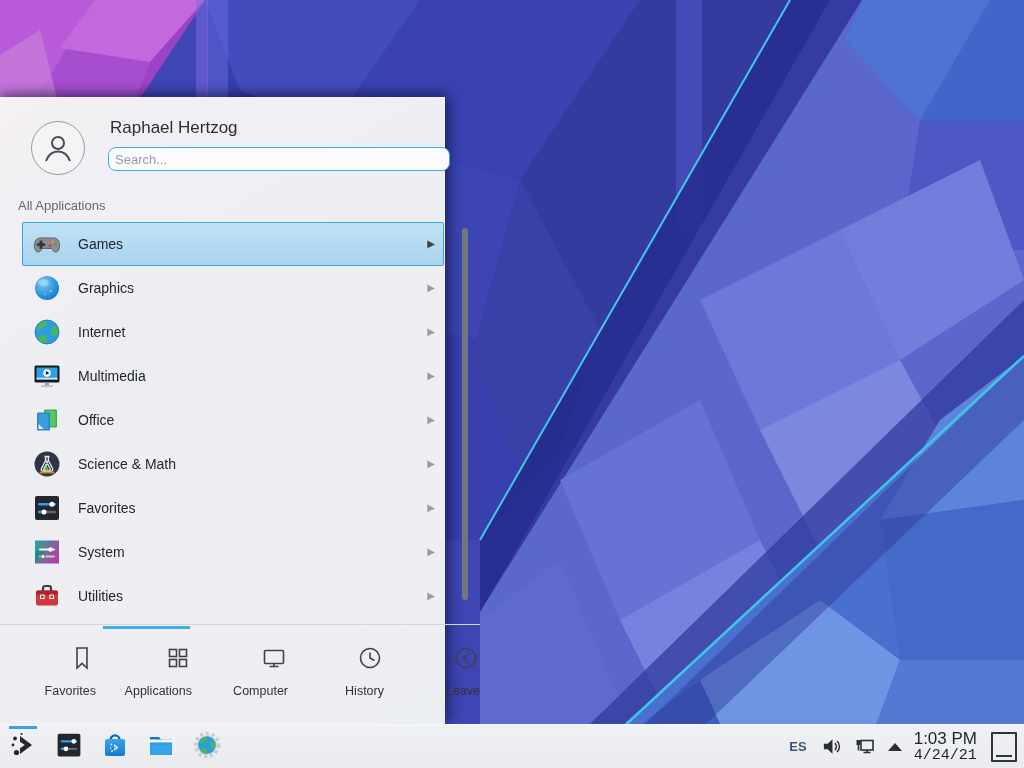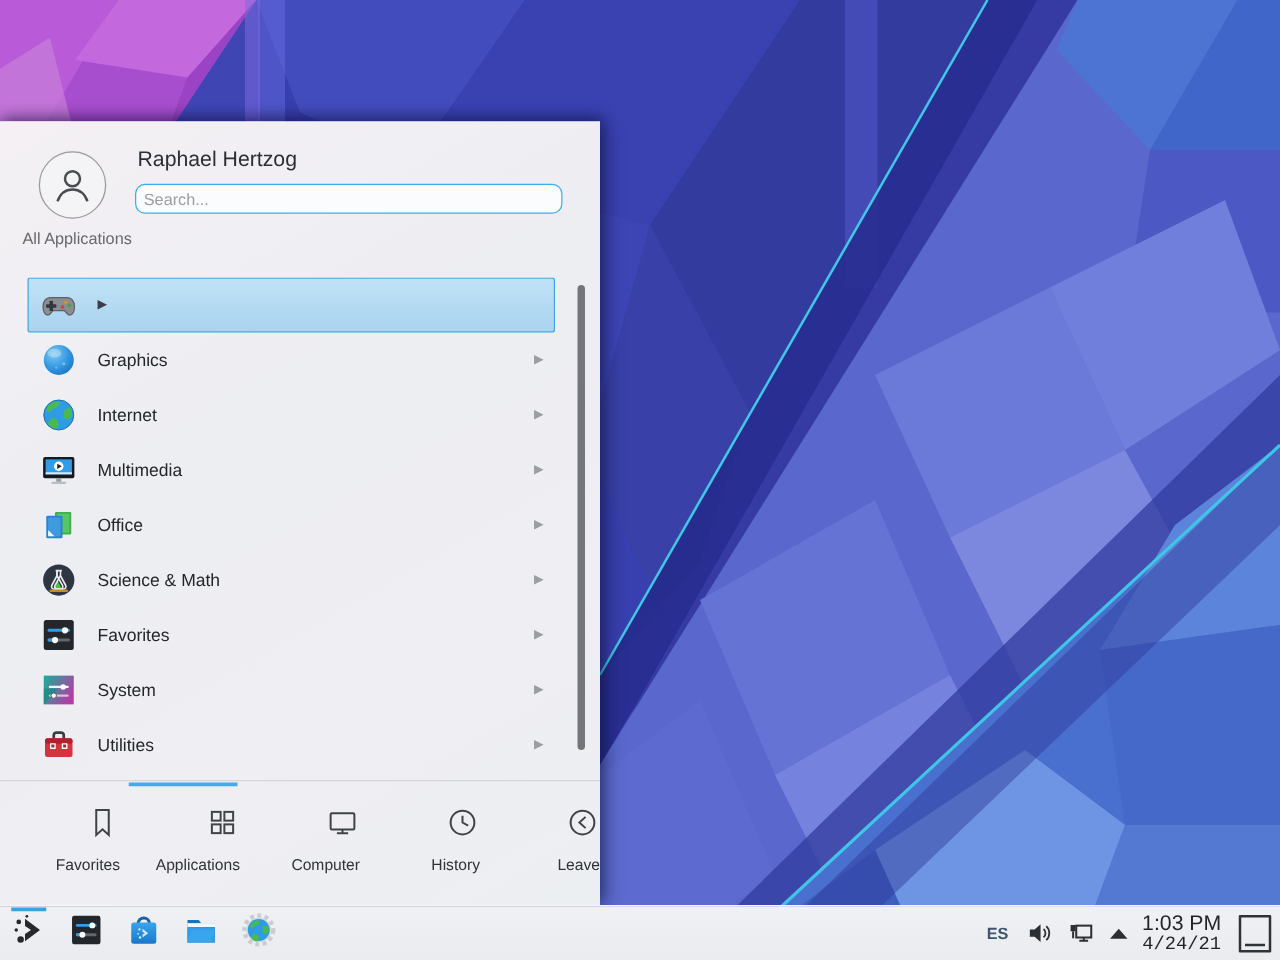--- a/index.html
+++ b/index.html
@@ -1,32 +1,32 @@
 <!DOCTYPE html>
 <html><head>
 <meta charset="utf-8">
 <style>
   html,body{margin:0;padding:0;background:#222;}
   .desktop{position:relative;width:1024px;height:768px;overflow:hidden;
     font-family:"Liberation Sans",sans-serif;-webkit-font-smoothing:antialiased;}
   .wallpaper{position:absolute;left:0;top:0;width:1024px;height:768px;display:block;}
 
   
-  .kickoff{position:absolute;left:0;top:97px;width:480px;height:627px;
+  .kickoff{position:absolute;left:0;top:97px;width:408px;height:627px;
     background:linear-gradient(150deg,#f4f0f4 0%,#edeef2 40%,#efeef3 70%,#eceff2 100%);
-    box-shadow:4px 0 14px rgba(8,10,40,.45), 0 -3px 10px rgba(8,10,40,.35);}
+    box-shadow:4px 0 14px rgba(8,10,40,.45), 0 -3px 10px rgba(8,10,40,.35);padding-left:37px;}
   .kickoff-header{position:absolute;top:0;left:0;right:0;height:88px;}
   .avatar{position:absolute;left:31px;top:24px;width:52px;height:52px;border-radius:50%;
     border:1px solid #9a9b9e;background:#f4f4f6;display:flex;align-items:center;justify-content:center;}
   .user-name{position:absolute;left:110px;top:21px;font-size:17px;color:#2c2f33;}
   .search-input{position:absolute;left:108px;top:50px;width:328px;height:22px;
     border:1px solid #3daee9;border-radius:8px;background:#fbfcfd;
     font-family:"Liberation Sans",sans-serif;font-size:13px;color:#2c2f33;padding:0 6px;outline:none;}
   .search-input::placeholder{color:#9a9da1;}
-  .section-label{position:absolute;left:18px;top:86px;font-size:13px;color:#66686b;}
+  .section-label{position:absolute;left:18px;top:101px;font-size:13px;color:#66686b;}
 
   .app-list{position:absolute;left:0;top:125px;width:480px;height:402px;overflow:hidden;}
   .app-row{height:42px;margin:0 36px 0 22px;display:flex;align-items:center;
     border:1px solid transparent;border-radius:2px;cursor:default;}
   .app-row.selected{background:linear-gradient(#c0e2f6,#aad3ee);border-color:#39a6e2;}
   .app-icon{width:32px;height:32px;margin:0 15px 0 8px;flex:0 0 32px;}
   .app-icon svg{display:block;}
   .app-label{flex:1;font-size:14px;color:#232629;}
   .row-arrow{font-size:10px;color:#9a9da1;margin-right:8px;line-height:1;}
   .app-row.selected .row-arrow{color:#3b3e42;}
@@ -129,20 +129,21 @@
         <span class="app-icon">
           <svg width="32" height="32" viewBox="0 0 32 32">
             <path d="M9 10h14c3.2 0 5.6 3.1 5.6 7.2 0 3.9-1.5 6.8-3.9 6.8-2 0-3.1-2.4-4.1-3.6H11.4c-1 1.2-2.1 3.6-4.1 3.6-2.4 0-3.9-2.9-3.9-6.8C3.4 13.1 5.8 10 9 10z" fill="#8a8d91" stroke="#5c5f63" stroke-width="1"></path>
             <rect x="8.6" y="12.6" width="2.8" height="8.2" rx="0.6" fill="#33363a"></rect>
             <rect x="5.9" y="15.3" width="8.2" height="2.8" rx="0.6" fill="#33363a"></rect>
             <circle cx="21.5" cy="13.8" r="1.5" fill="#d4903c"></circle>
             <circle cx="24.5" cy="16.3" r="1.5" fill="#4c9e4c"></circle>
             <circle cx="19" cy="17.5" r="1.5" fill="#cc4444"></circle>
           </svg>
         </span>
+        <span class="app-label">Games</span>
         <span class="row-arrow">▶</span>
       </div>
 
       <div class="app-row">
         <span class="app-icon">
           <svg width="32" height="32" viewBox="0 0 32 32">
             <defs>
                 <radialGradient id="gSphere" cx="0.35" cy="0.3" r="0.9">
               <stop offset="0" stop-color="#7ec8f2"></stop>
                   <stop offset="0.55" stop-color="#2f95e0"></stop>

